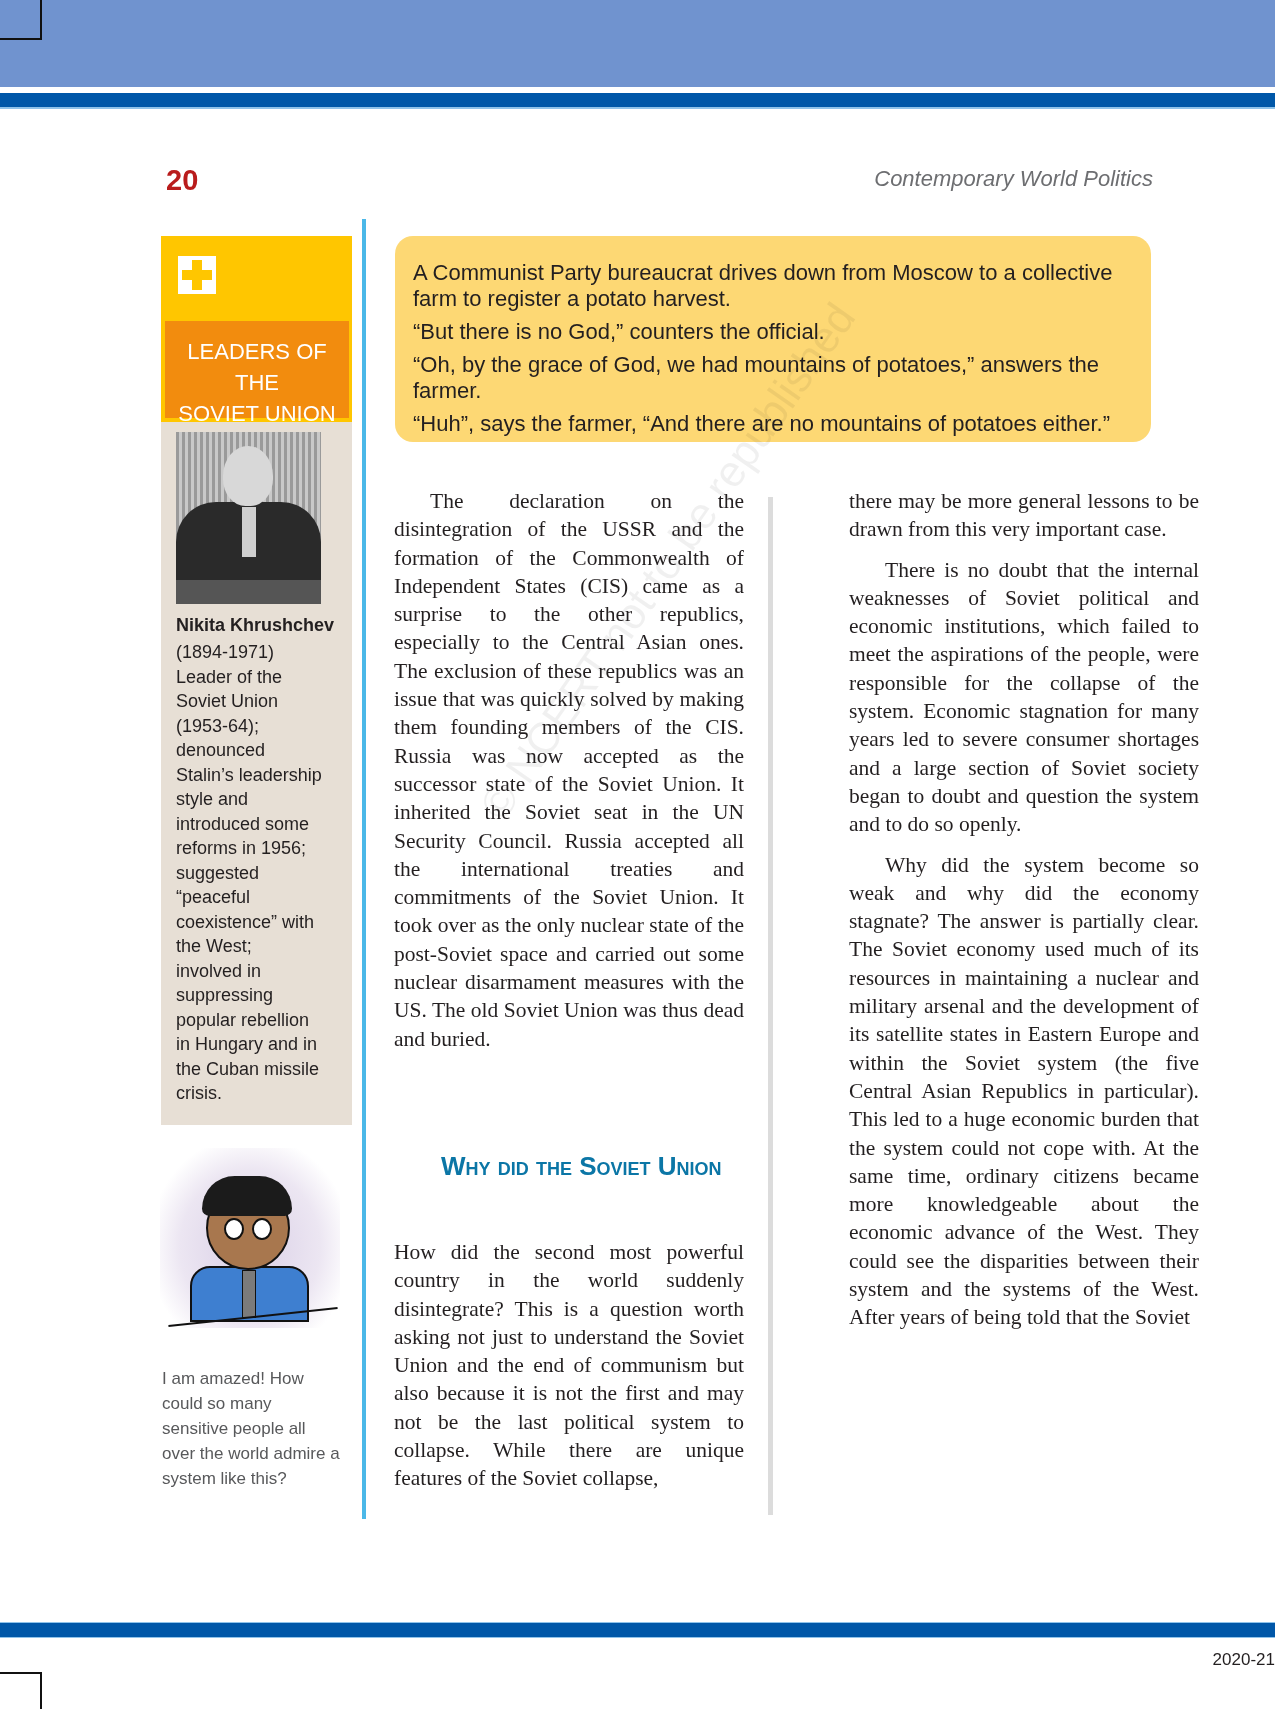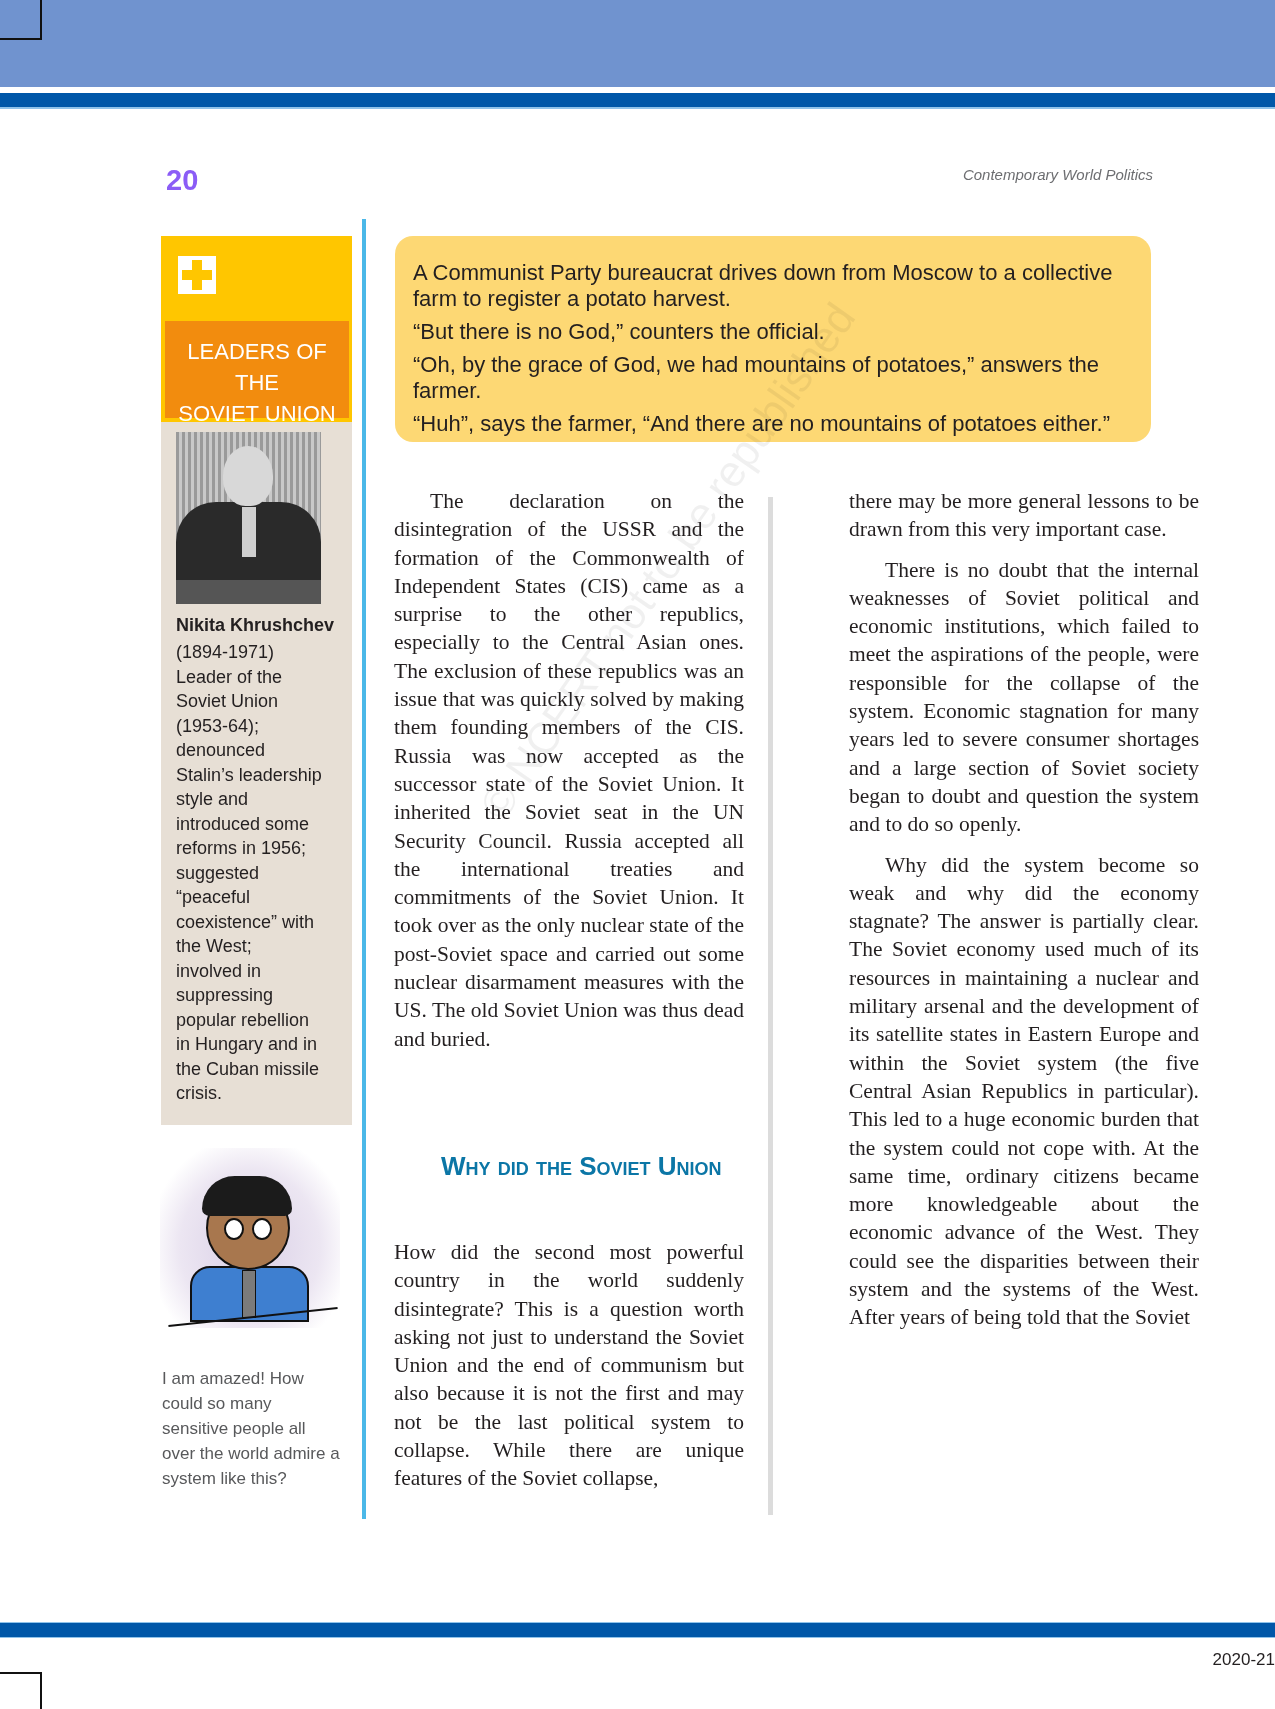--- a/index.html
+++ b/index.html
@@ -4,22 +4,22 @@
 <style>
   html, body { margin:0; padding:0; }
   body { width:1275px; height:1709px; position:relative; background:#ffffff; overflow:hidden; font-family:"Liberation Serif", serif; color:#231f20; }
   .abs { position:absolute; }
 
   .top-band { left:0; top:0; width:1275px; height:87px; background:#7093cf; }
   .top-white { left:0; top:87px; width:1275px; height:6px; background:#ffffff; border-bottom:1px solid #9ec3e6; }
   .top-blue { left:0; top:93px; width:1275px; height:14px; background:#0057a8; border-bottom:2px solid #8fc3ea; }
   .crop-tl { left:0; top:0; width:40px; height:38px; border-right:2px solid #111; border-bottom:2px solid #111; }
 
-  .page-number { left:166px; top:164px; font-family:"Liberation Sans", sans-serif; font-weight:bold; font-size:29px; color:#8b5cf6; }
-  .running-head { right:122px; top:166px; font-family:"Liberation Sans", sans-serif; font-style:italic; font-size:15px; color:#6d6e71; }
+  .page-number { left:166px; top:164px; font-family:"Liberation Sans", sans-serif; font-weight:bold; font-size:29px; color:#b91c1c; }
+  .running-head { right:122px; top:166px; font-family:"Liberation Sans", sans-serif; font-style:italic; font-size:22px; color:#6d6e71; }
 
   
   .side-yellow { left:161px; top:236px; width:191px; height:84px; background:#ffc600; }
   .plus-icon { left:178px; top:256px; width:38px; height:38px; background:#ffffff; }
   .plus-icon::before { content:""; position:absolute; left:14px; top:4px; width:10px; height:30px; background:#ffc600; }
   .plus-icon::after { content:""; position:absolute; left:4px; top:14px; width:30px; height:10px; background:#ffc600; }
   .side-orange-frame { left:161px; top:320px; width:191px; height:102px; background:#ffc600; }
   .side-orange { left:165px; top:321px; width:184px; height:97px; background:#f28c0e; }
   .side-title { left:165px; top:336px; width:184px; text-align:center; font-family:"Liberation Sans", sans-serif; font-size:22px; line-height:31px; color:#ffffff; }
   .side-beige { left:161px; top:422px; width:191px; height:703px; background:#e7dfd5; }

